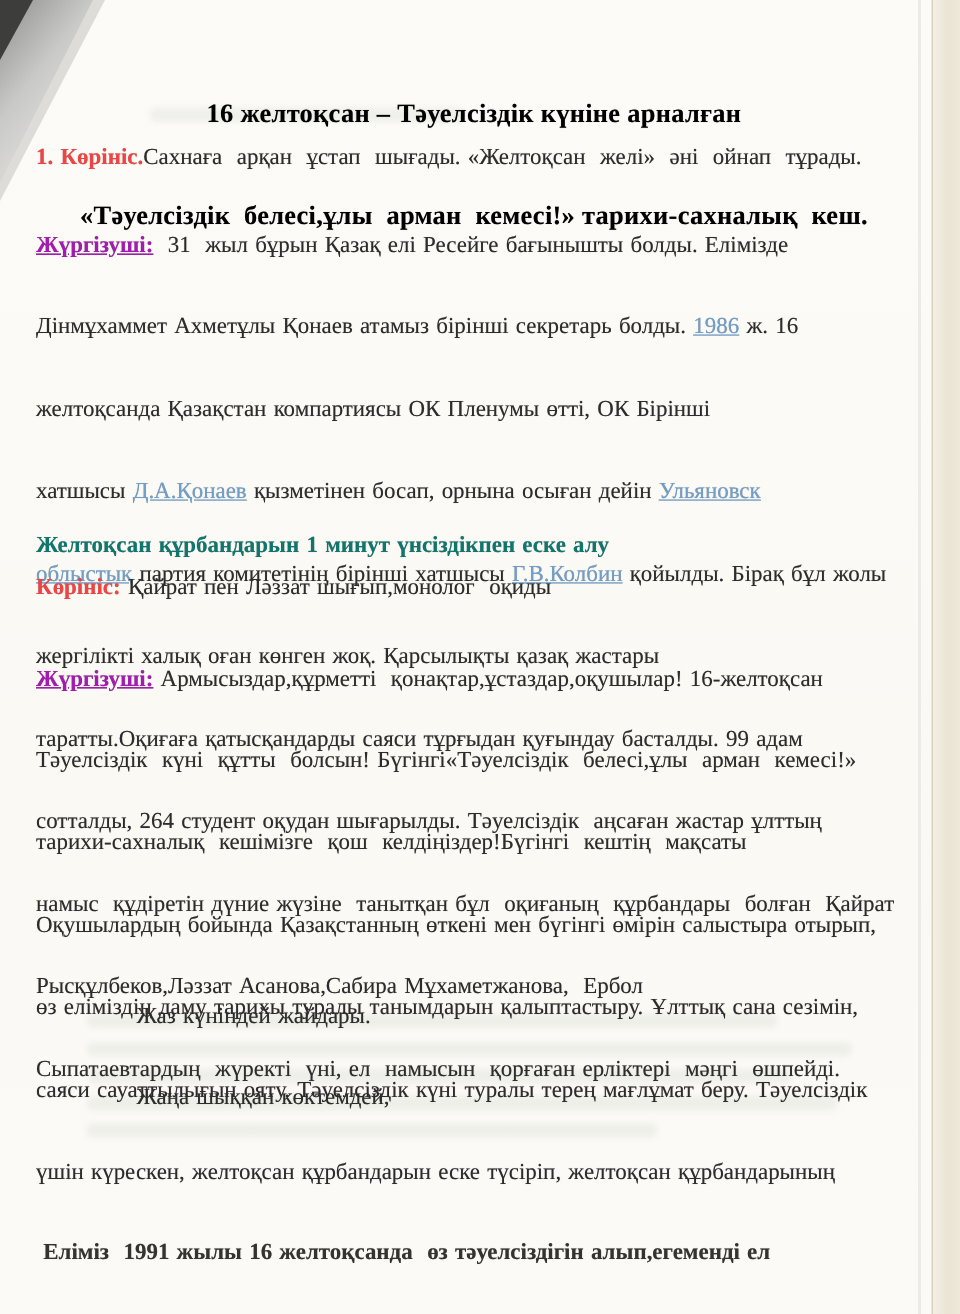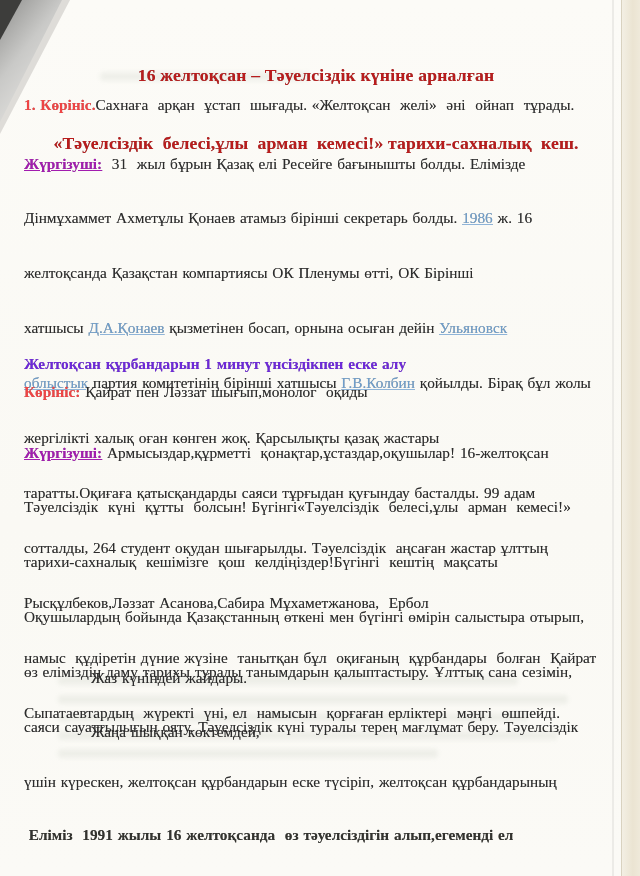--- a/index.html
+++ b/index.html
@@ -6,28 +6,28 @@
   body{
     width:640px;height:876px;position:relative;overflow:hidden;
     background:linear-gradient(180deg,#fcfbf7 0%,#faf9f4 60%,#fbfaf6 100%);
     font-family:"Liberation Serif","DejaVu Serif",serif;
     color:#2c2c2c;
   }
   .content{position:absolute;inset:0;z-index:2}
   .blk{position:absolute;left:24px;font-size:15.3px;line-height:18.3px;white-space:pre;
        text-shadow:0 0 .5px rgba(45,45,45,.45);word-spacing:1px}
   .title{position:absolute;top:19px;left:0;width:632px;text-align:center;
-         font-weight:bold;font-size:17.6px;line-height:22.5px;color:#b91c1c;
+         font-weight:bold;font-size:17.6px;line-height:22.5px;color:#000000;
          white-space:pre;letter-spacing:.2px;text-shadow:0 0 .5px rgba(30,30,30,.5)}
   .b{font-weight:bold;color:#ef4444}
   .bu{font-weight:bold;color:#a21caf;text-decoration:underline}
   .link{color:#6f9ecb;text-decoration:underline;text-decoration-color:#8fb4d8}
   .scene1{top:96px}
   .host1{top:118px}
-  .memorial{top:355px;font-weight:bold;color:#6d28d9}
+  .memorial{top:355px;font-weight:bold;color:#0f766e}
   .scene2{top:383px}
   .host2{top:407px}
   .poem{top:633px;left:91px;line-height:18.1px}
   .closing{top:776px;line-height:23.4px;font-weight:bold;color:#33332f}
   .poem .line:nth-child(4),.poem .line:nth-child(5),
   .poem .line:nth-child(6){margin-left:-3px}
 
   
   .fold-soft{position:absolute;top:0;left:0;width:70px;height:134px;z-index:3;
      background:#dedcd8;clip-path:polygon(0 0,70px 0,0 134px)}
@@ -67,22 +67,22 @@
 
   <div class="blk host1">
     <div class="line"><span class="bu">Жүргізуші:</span><span>  31  жыл бұрын Қазақ елі Ресейге бағынышты болды. Елімізде</span></div>
     <div class="line"><span>Дінмұхаммет Ахметұлы Қонаев атамыз бірінші секретарь болды. </span><span class="link">1986</span><span> ж. 16</span></div>
     <div class="line">желтоқсанда Қазақстан компартиясы ОК Пленумы өтті, ОК Бірінші</div>
     <div class="line"><span>хатшысы </span><span class="link">Д.А.Қонаев</span><span> қызметінен босап, орнына осыған дейін </span><span class="link">Ульяновск</span></div>
     <div class="line"><span class="link">облыстық</span><span> партия комитетінің бірінші хатшысы </span><span class="link">Г.В.Колбин</span><span> қойылды. Бірақ бұл жолы</span></div>
     <div class="line">жергілікті халық оған көнген жоқ. Қарсылықты қазақ жастары</div>
     <div class="line">таратты.Оқиғаға қатысқандарды саяси тұрғыдан қуғындау басталды. 99 адам</div>
     <div class="line">сотталды, 264 студент оқудан шығарылды. Тәуелсіздік  аңсаған жастар ұлттың</div>
+    <div class="line">намыс  құдіретін дүние жүзіне  танытқан бұл  оқиғаның  құрбандары  болған  Қайрат</div>
     <div class="line">Рысқұлбеков,Ләззат Асанова,Сабира Мұхаметжанова,  Ербол</div>
-    <div class="line">намыс  құдіретін дүние жүзіне  танытқан бұл  оқиғаның  құрбандары  болған  Қайрат</div>
     <div class="line">Сыпатаевтардың  жүректі  үні, ел  намысын  қорғаған ерліктері  мәңгі  өшпейді.</div>
   </div>
 
   <div class="blk memorial">Желтоқсан құрбандарын 1 минут үнсіздікпен еске алу</div>
 
   <div class="blk scene2"><span class="b">Көрініс:</span><span> Қайрат пен Ләззат шығып,монолог  оқиды</span></div>
 
   <div class="blk host2">
     <div class="line"><span class="bu">Жүргізуші:</span><span> Армысыздар,құрметті  қонақтар,ұстаздар,оқушылар! 16-желтоқсан</span></div>
     <div class="line">Тәуелсіздік  күні  құтты  болсын! Бүгінгі«Тәуелсіздік  белесі,ұлы  арман  кемесі!»</div>

